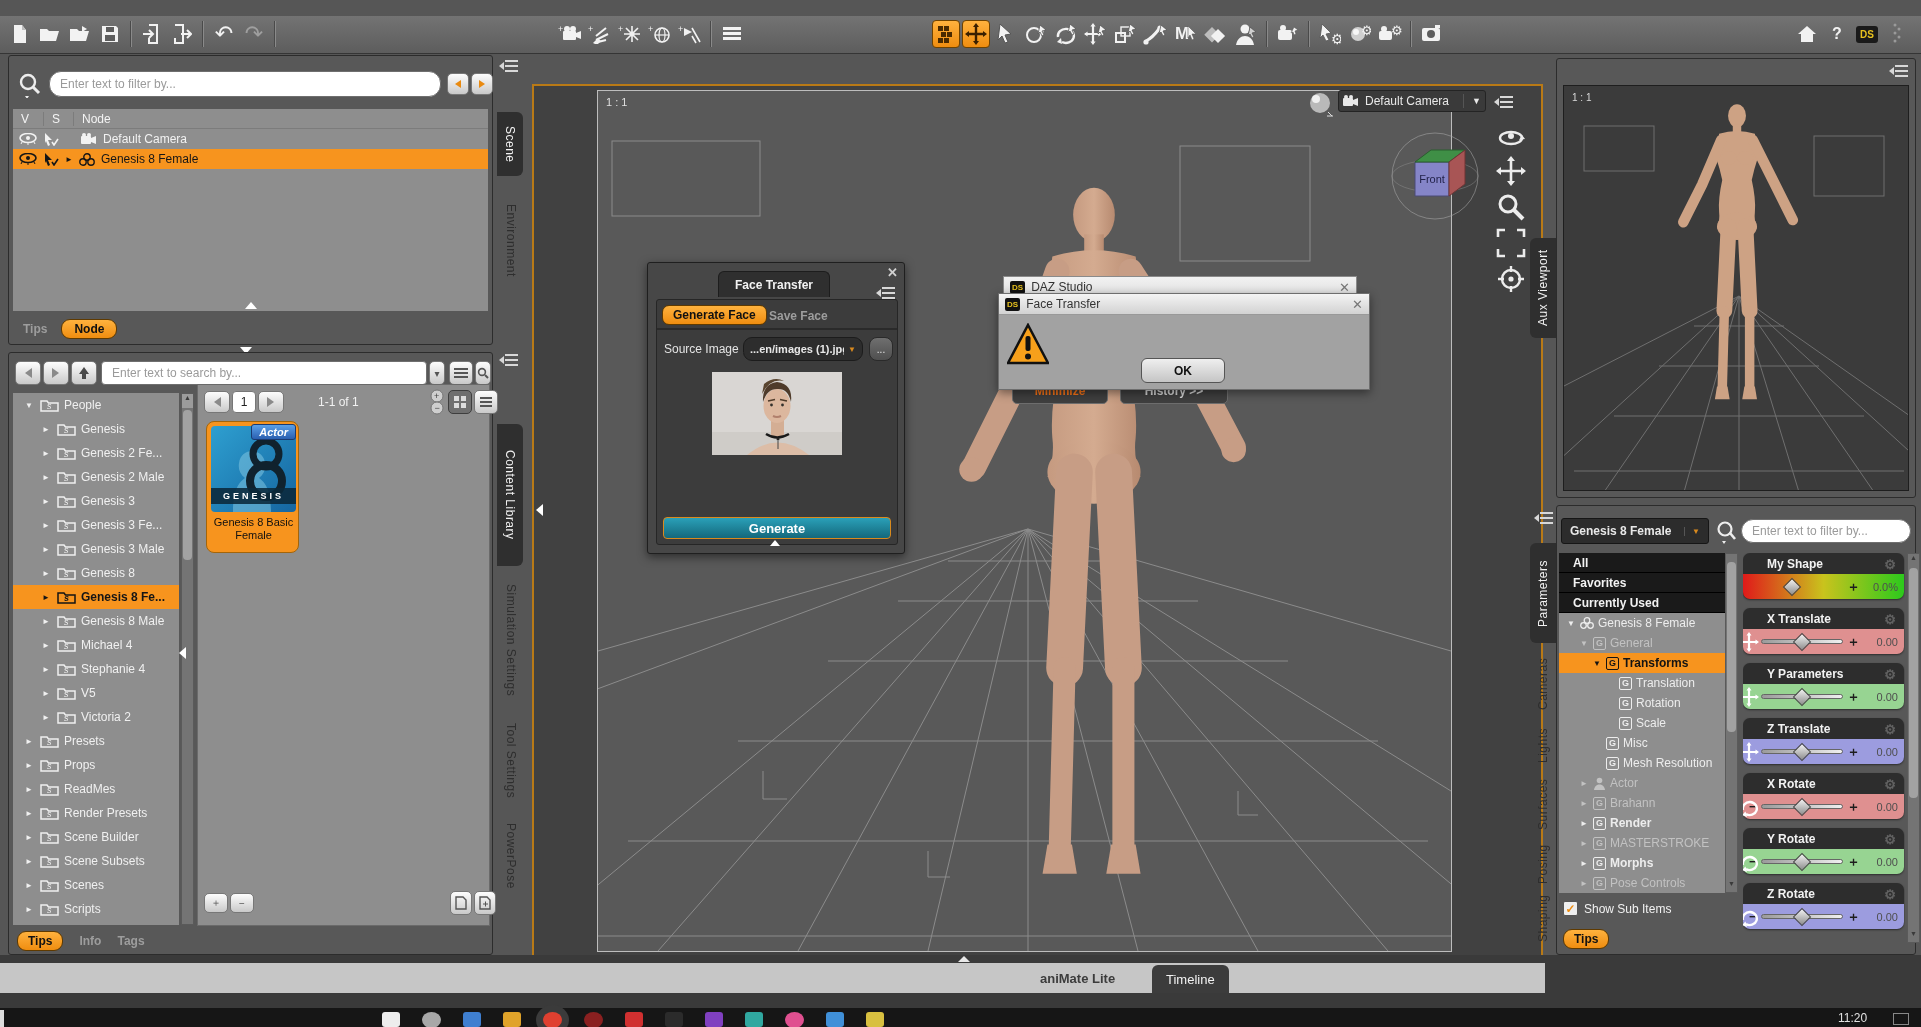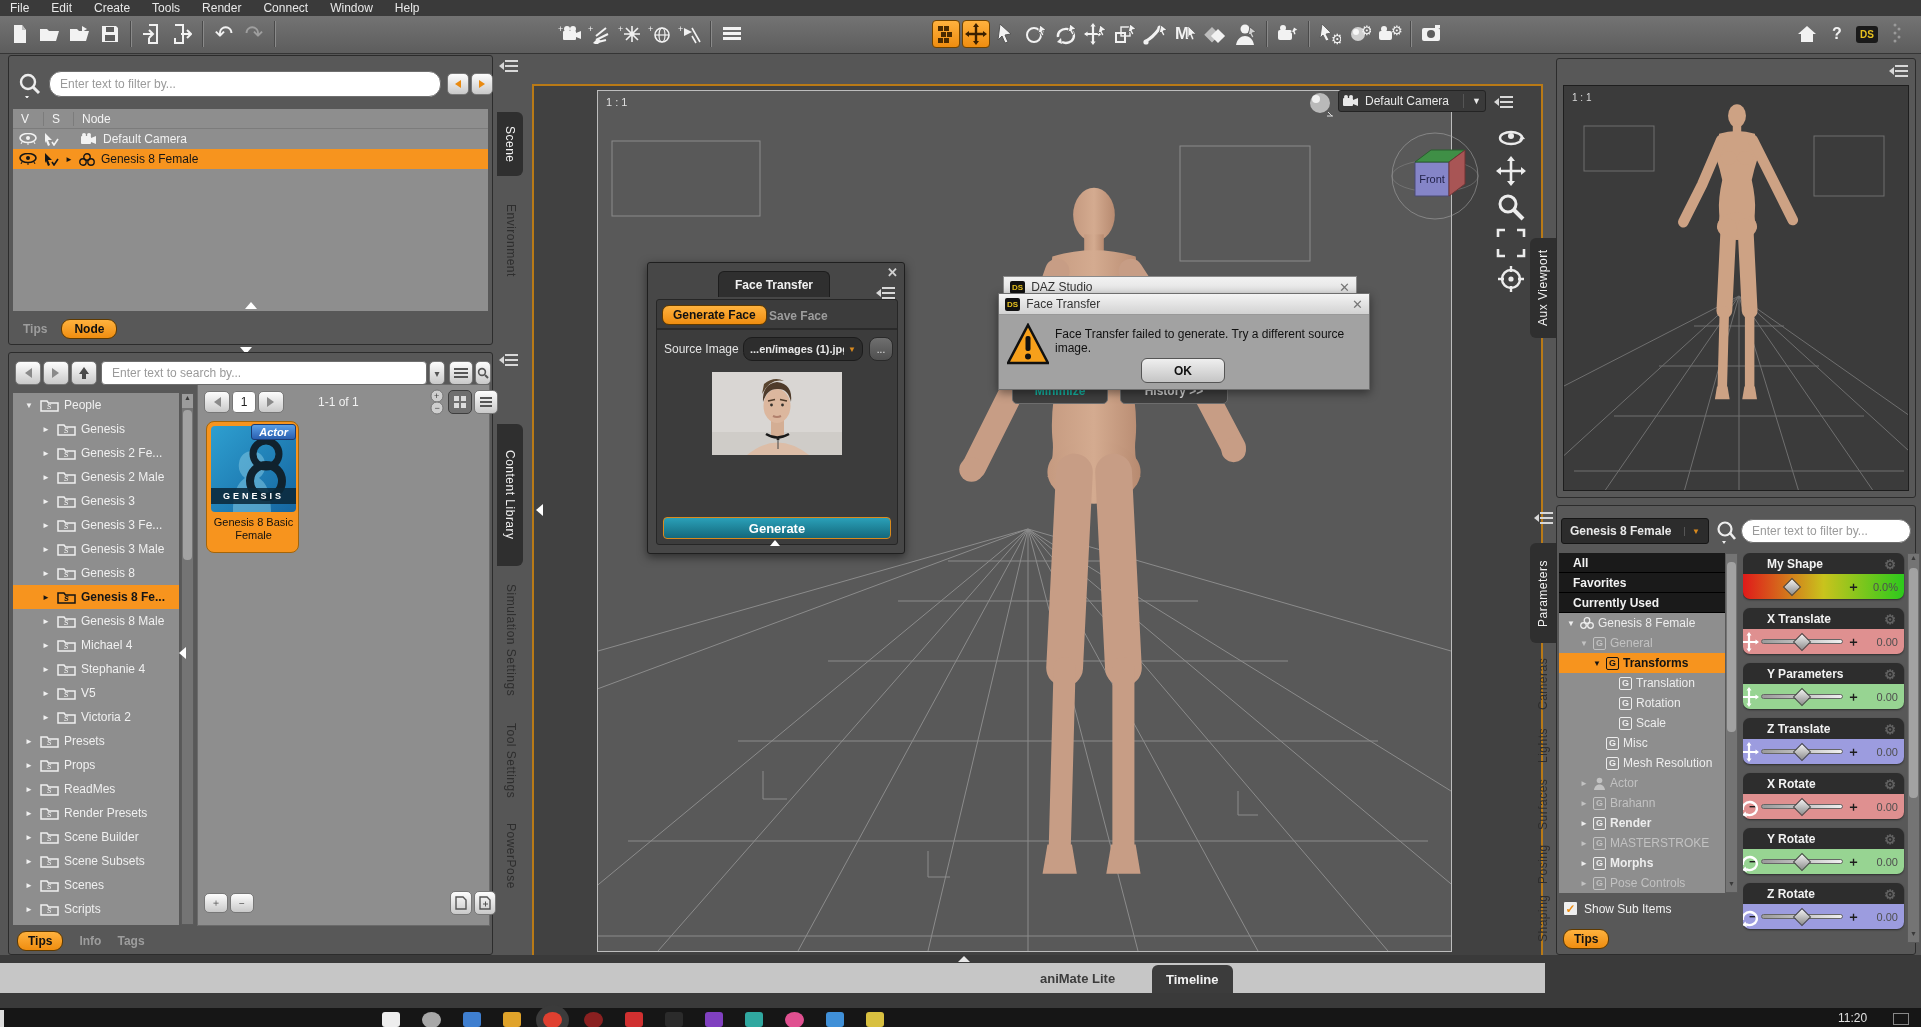--- a/index.html
+++ b/index.html
@@ -74,31 +74,20 @@
 #taskbar{left:0;top:1008px;width:1921px;height:19px;background:#161616;position:absolute;display:flex;align-items:flex-start;gap:22px;padding-left:382px}
 .tb-ic{width:18px;height:15px;border-radius:3px;background:var(--c);margin-top:4px;flex:none}
 .tb-ic.round{border-radius:50%;width:19px;height:16px}
 .tb-ic.focused{box-shadow:0 0 0 7px #3b3b3b}
 </style>
 </head>
 <body>
 
 <div id="app">
 
-  <div id="menubar" class="abs">
-
-  <span class="menu-item">File</span>
-      <span class="menu-item">Edit</span>
-      <span class="menu-item">Create</span>
-      <span class="menu-item">Tools</span>
-      <span class="menu-item">Render</span>
-      <span class="menu-item">Connect</span>
-      <span class="menu-item">Window</span>
-      <span class="menu-item">Help</span>
-    </div>
 
   <div id="toolbar" class="abs">
     <div class="tgrp" style="left:6px">
       <span class="tbtn">
           <svg width="18" height="20">
             <path d="M3 1h8l4 5v13H3z" fill="#f2f2f2"></path>
             <path d="M11 1l4 5h-4z" fill="#bdbdbd"></path>
           </svg>
         </span>
       <span class="tbtn">
@@ -896,50 +885,49 @@
         <path d="M61 44 q4 2 8 0" stroke="#b07f6c" stroke-width="2" fill="none"></path>
         <path d="M54 62 q11 7 23 0" stroke="#191919" stroke-width="2.5" fill="none"></path>
         <circle cx="66" cy="67" r="1.5" fill="#222"></circle>
         <path d="M66 69 v8" stroke="#444" stroke-width="1"></path>
       </svg>
       <div class="abs" style="left:6px;top:217px;width:228px;height:22px;background:linear-gradient(#2append,#000) ;background:linear-gradient(#2aa0b8,#14687c);border:1px solid #d98a1e;border-radius:4px;color:#fff;font-weight:bold;font-size:13px;display:flex;align-items:center;justify-content:center">Generate</div>
       <div class="tri" style="left:113px;top:240px;border-left:5px solid transparent;border-right:5px solid transparent;border-bottom:6px solid #fff"></div>
     </div>
   </div>
 
-  <div class="abs" style="left:1012px;top:378px;width:96px;height:26px;background:#3f3f3f;border:1px solid #6e6e6e;border-radius:5px;color:#14b8a6;font-weight:bold;display:flex;align-items:center;justify-content:center;z-index:6">Minimize</div>
+  <div class="abs" style="left:1012px;top:378px;width:96px;height:26px;background:#3f3f3f;border:1px solid #6e6e6e;border-radius:5px;color:#f97316;font-weight:bold;display:flex;align-items:center;justify-content:center;z-index:6">Minimize</div>
   <div class="abs" style="left:1120px;top:378px;width:108px;height:26px;background:#3f3f3f;border:1px solid #6e6e6e;border-radius:5px;color:#d6d6d6;font-weight:bold;display:flex;align-items:center;justify-content:center;z-index:6">History &gt;&gt;</div>
 
   <div class="abs" style="left:1003px;top:276px;width:354px;height:40px;background:linear-gradient(#f2f2f2,#cdcdcd);border:1px solid #8a8a8a;z-index:8">
     <div style="display:flex;align-items:center;height:20px;gap:6px;padding:0 6px">
       <span style="background:#111;color:#e8c21f;font-size:8px;font-weight:bold;padding:2px 2px;border-radius:2px">DS</span>
       <span style="color:#333">DAZ Studio</span>
       <span style="margin-left:auto;color:#777;font-size:13px">✕</span>
     </div>
   </div>
   <div class="abs" style="left:998px;top:293px;width:372px;height:97px;background:#a2a2a2;border:1px solid #6e6e6e;box-shadow:0 3px 9px rgba(0,0,0,.45);z-index:10">
     <div style="display:flex;align-items:center;height:21px;gap:6px;padding:0 6px;background:linear-gradient(#f4f4f4,#d2d2d2);border-bottom:1px solid #999">
       <span style="background:#111;color:#e8c21f;font-size:8px;font-weight:bold;padding:2px 2px;border-radius:2px">DS</span>
       <span style="color:#333">Face Transfer</span>
       <span style="margin-left:auto;color:#777;font-size:13px">✕</span>
     </div>
     <svg class="abs" style="left:8px;top:29px" width="42" height="44">
       <polygon points="21,2 41,40 1,40" fill="#f7a01b" stroke="#111" stroke-width="2.5"></polygon>
       <rect x="18.5" y="13" width="5" height="15" rx="2" fill="#111"></rect>
       <circle cx="21" cy="33.5" r="3" fill="#111"></circle>
     </svg>
-    <div class="abs" style="left:56px;top:33px;width:310px;color:#111;font-size:12px">Face Transfer failed to generate.  Try a different source image.</div>
     <div class="abs" style="left:142px;top:64px;width:84px;height:25px;background:linear-gradient(#efefef,#c5c5c5);border:1px solid #555;border-radius:6px;color:#111;font-weight:bold;display:flex;align-items:center;justify-content:center">OK</div>
   </div>
 
   <div class="abs" style="left:0;top:955px;width:1545px;height:8px;background:#3a3a3a"></div>
   <div class="tri" style="left:958px;top:956px;border-left:6px solid transparent;border-right:6px solid transparent;border-bottom:6px solid #e8e8e8"></div>
   <div class="abs" style="left:0;top:963px;width:1545px;height:30px;background:#c6c6c6">
     <span class="abs" style="left:1040px;top:8px;color:#3c3c3c;font-weight:bold;font-size:13px">aniMate Lite</span>
-    <span class="abs" style="left:1152px;top:2px;height:28px;background:#3c3c3c;border-radius:6px 6px 0 0;color:#f2f2f2;font-weight:bold;font-size:13px;display:flex;align-items:center;padding:0 14px">Timeline</span>
+    <span class="abs" style="left:1152px;top:2px;height:28px;background:#3c3c3c;border-radius:6px 6px 0 0;color:#f2f2f2;font-weight:normal;font-size:13px;display:flex;align-items:center;padding:0 14px">Timeline</span>
   </div>
   <div class="abs" style="left:0;top:993px;width:1921px;height:15px;background:#3a3a3a"></div>
   <div class="abs" style="left:1545px;top:955px;width:376px;height:53px;background:#3a3a3a"></div>
 
   <div id="taskbar">
 
   <span class="tb-ic" style="--c: #ededed;"></span>
       <span class="tb-ic round" style="--c: #a8a8a8;"></span>
       <span class="tb-ic" style="--c: #3f7fd0;"></span>
       <span class="tb-ic" style="--c: #e0a32a;"></span>

